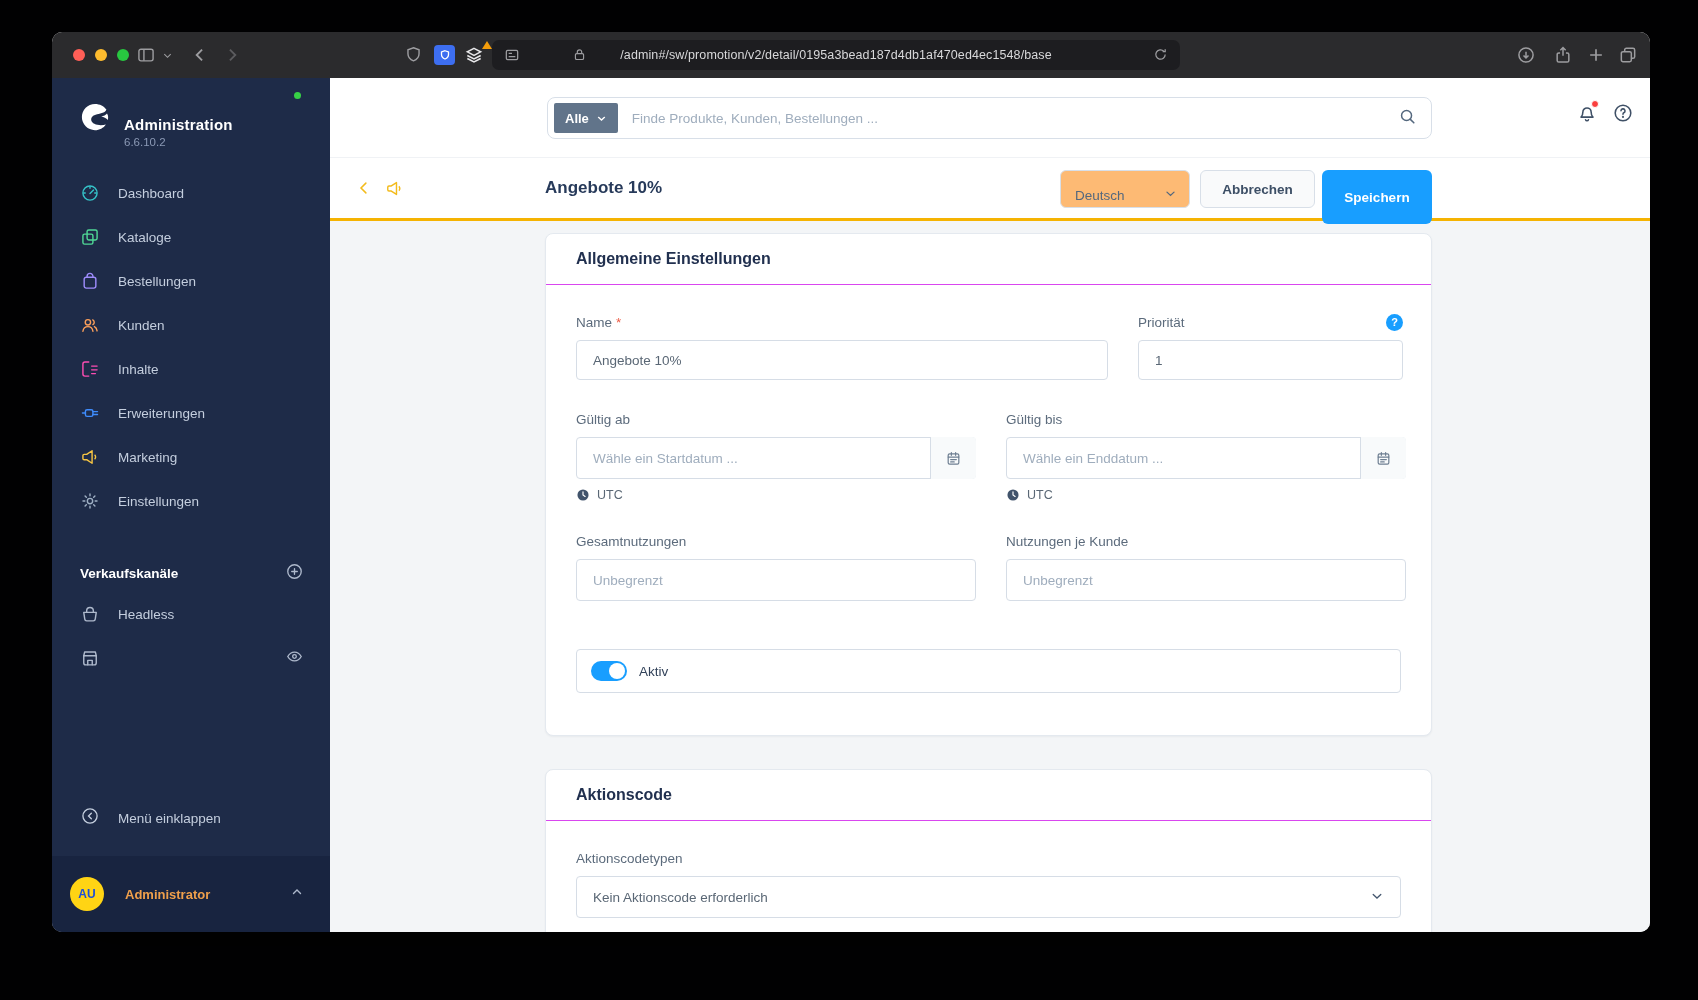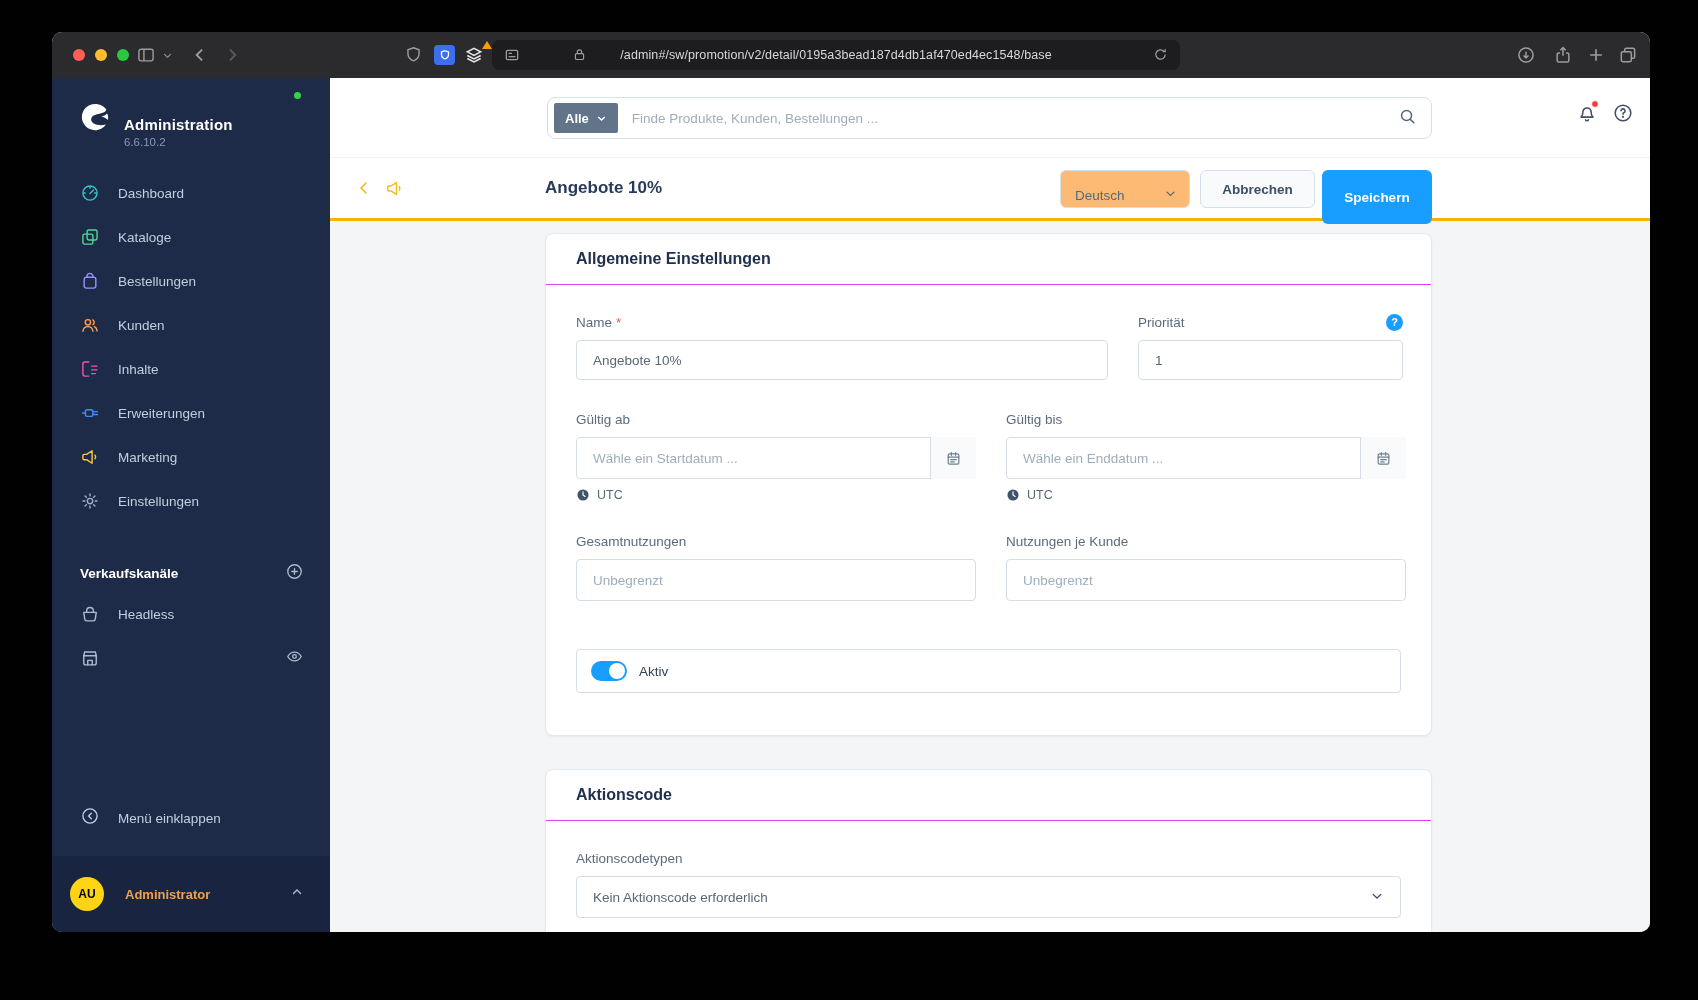--- a/index.html
+++ b/index.html
@@ -38,21 +38,21 @@
   .nico svg { width:20px; height:20px; display:block; }
   .sect { position:absolute; left:0; right:0; top:473px; height:44px; display:flex; align-items:center; padding:0 26px 0 28px; }
   .sect .slabel { color:#fff; font-weight:bold; font-size:13.5px; }
   .sect .sico { margin-left:auto; color:#aeb9cc; }
   .chan1 { position:absolute; left:0; right:0; top:514px; }
   .chan2 { position:absolute; left:0; right:0; top:558px; }
   .chan2 .eye { margin-left:auto; color:#aeb9cc; }
   .collapse { position:absolute; left:0; right:0; top:718px; height:44px; display:flex; align-items:center; padding:0 28px; color:#c4cede; }
   .collapse .clabel { margin-left:18px; font-size:13.5px; }
   .userbar { position:absolute; left:0; right:0; bottom:0; height:76px; background:#182440; display:flex; align-items:center; padding:0 26px 0 18px; }
-  .avatar { width:34px; height:34px; border-radius:50%; background:#ffd414; color:#000000; font-weight:bold; font-size:12px; display:flex; align-items:center; justify-content:center; }
+  .avatar { width:34px; height:34px; border-radius:50%; background:#ffd414; color:#1d4ed8; font-weight:bold; font-size:12px; display:flex; align-items:center; justify-content:center; }
   .uname { margin-left:21px; color:#f0a04b; font-size:13px; font-weight:bold; }
   .uchev { margin-left:auto; color:#aeb9cc; }
 
   
   .main { flex:1; min-width:0; display:flex; flex-direction:column; background:#f3f5f7; }
   .topbar { position:relative; height:80px; background:#fff; border-bottom:1px solid #f0f2f5; flex:none; }
   .search-box { position:absolute; left:217px; top:19px; width:885px; height:42px; border:1px solid #d8dfe8; border-radius:8px; background:#fff; display:flex; align-items:center; padding:0 14px 0 6px; }
   .scope-pill { height:30px; background:#61748a; border-radius:2px; color:#fff; font-size:13px; font-weight:bold; display:flex; align-items:center; padding:0 11px; gap:7px; flex:none; }
   .search-ph { margin-left:14px; color:#9fadbd; font-size:13.5px; flex:1; }
   .search-ic { color:#54687e; }

